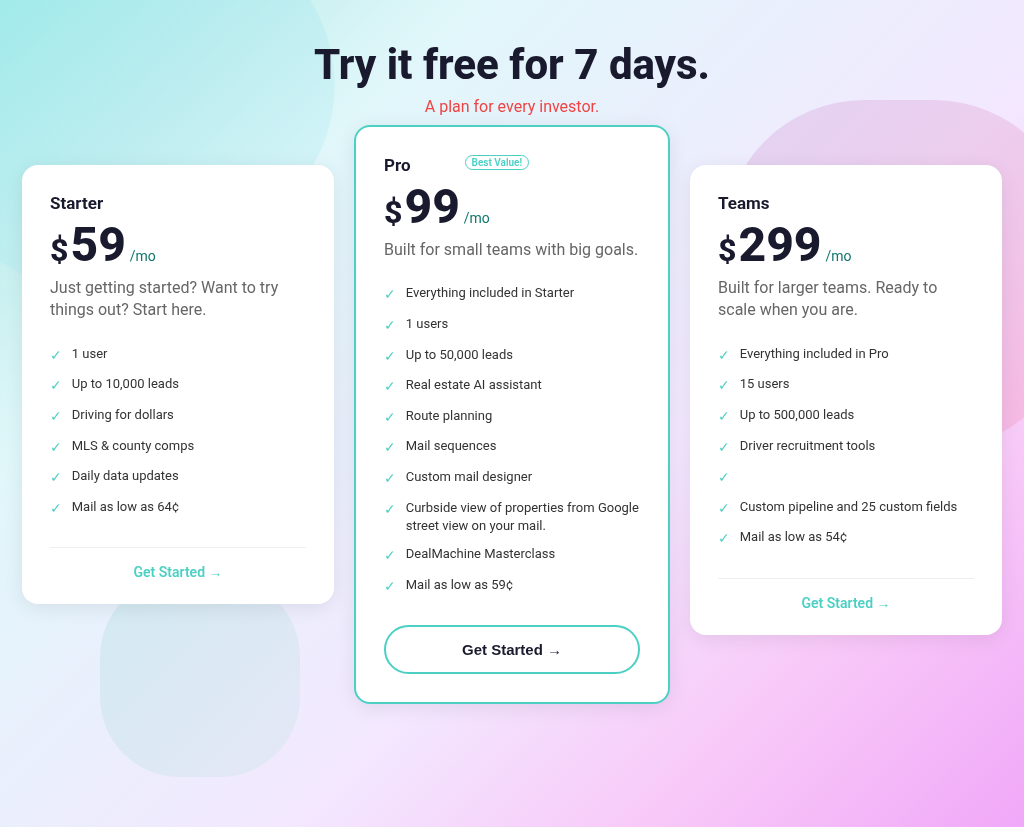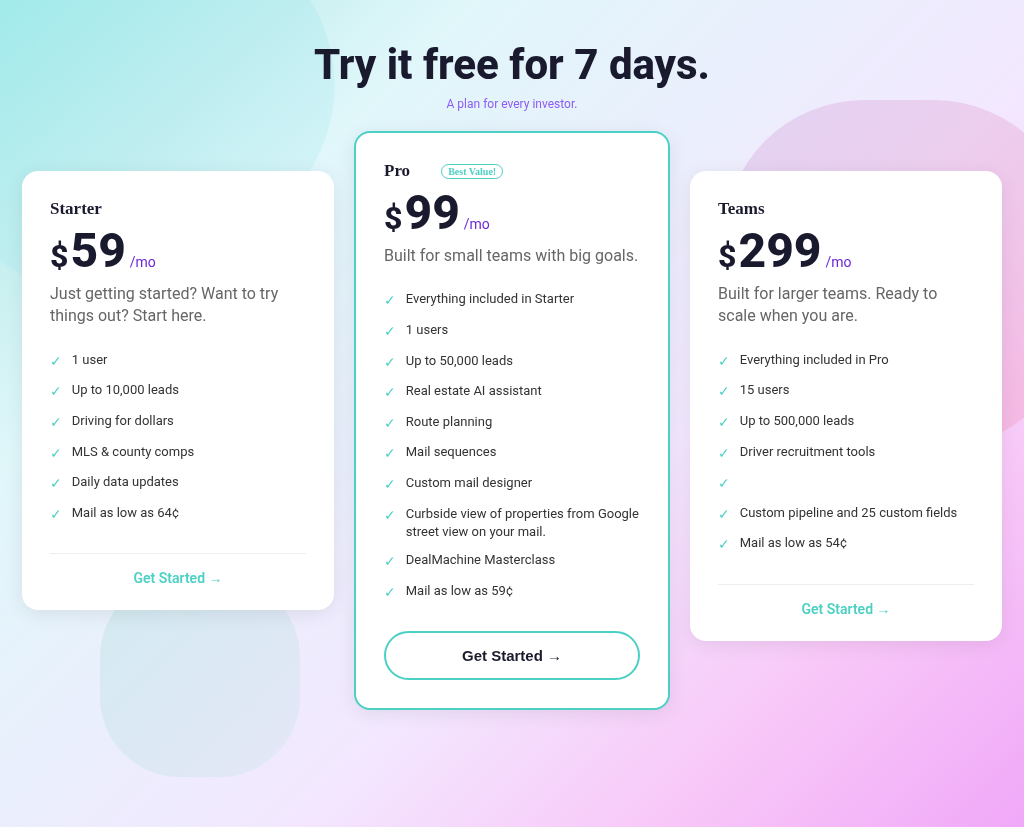--- a/index.html
+++ b/index.html
@@ -52,24 +52,24 @@
 
     .page-title {
       font-size: 42px;
       font-weight: 800;
       color: #1a1a2e;
       text-align: center;
       margin-bottom: 8px;
     }
 
     .page-subtitle {
-      font-size: 12px;
-      color: #8b5cf6;
+      font-size: 16px;
+      color: #ef4444;
       text-align: center;
-      margin-bottom: 40px;
+      margin-bottom: 29px;
     }
 
     .plans-container {
       display: flex;
       gap: 20px;
       align-items: flex-start;
       justify-content: center;
       width: 100%;
       max-width: 980px;
     }
@@ -92,23 +92,22 @@
     .plan-card.starter, .plan-card.teams {
       margin-top: 20px;
     }
 
     .plan-name {
       font-size: 17px;
       font-weight: 700;
       color: #1a1a2e;
       margin-bottom: 4px;
       display: flex;
-      align-items: center;
-      gap: 1px;
-      font-family: Liberation Serif, serif;
+      align-items: flex-start;
+      gap: 24px;
     }
 
     .best-value-badge {
       font-size: 10px;
       font-weight: 600;
       color: #4dd0c4;
       border: 1px solid #4dd0c4;
       border-radius: 10px;
       padding: 1px 6px;
       margin-left: 30px;
@@ -126,21 +125,21 @@
     }
 
     .plan-price .currency {
       font-size: 32px;
       font-weight: 800;
     }
 
     .plan-price .period {
       font-size: 14px;
       font-weight: 400;
-      color: #6d28d9;
+      color: #0f766e;
       margin-left: 2px;
     }
 
     .plan-description {
       font-size: 16px;
       color: #666;
       margin-bottom: 18px;
       margin-top: 8px;
       line-height: 1.4;
     }

